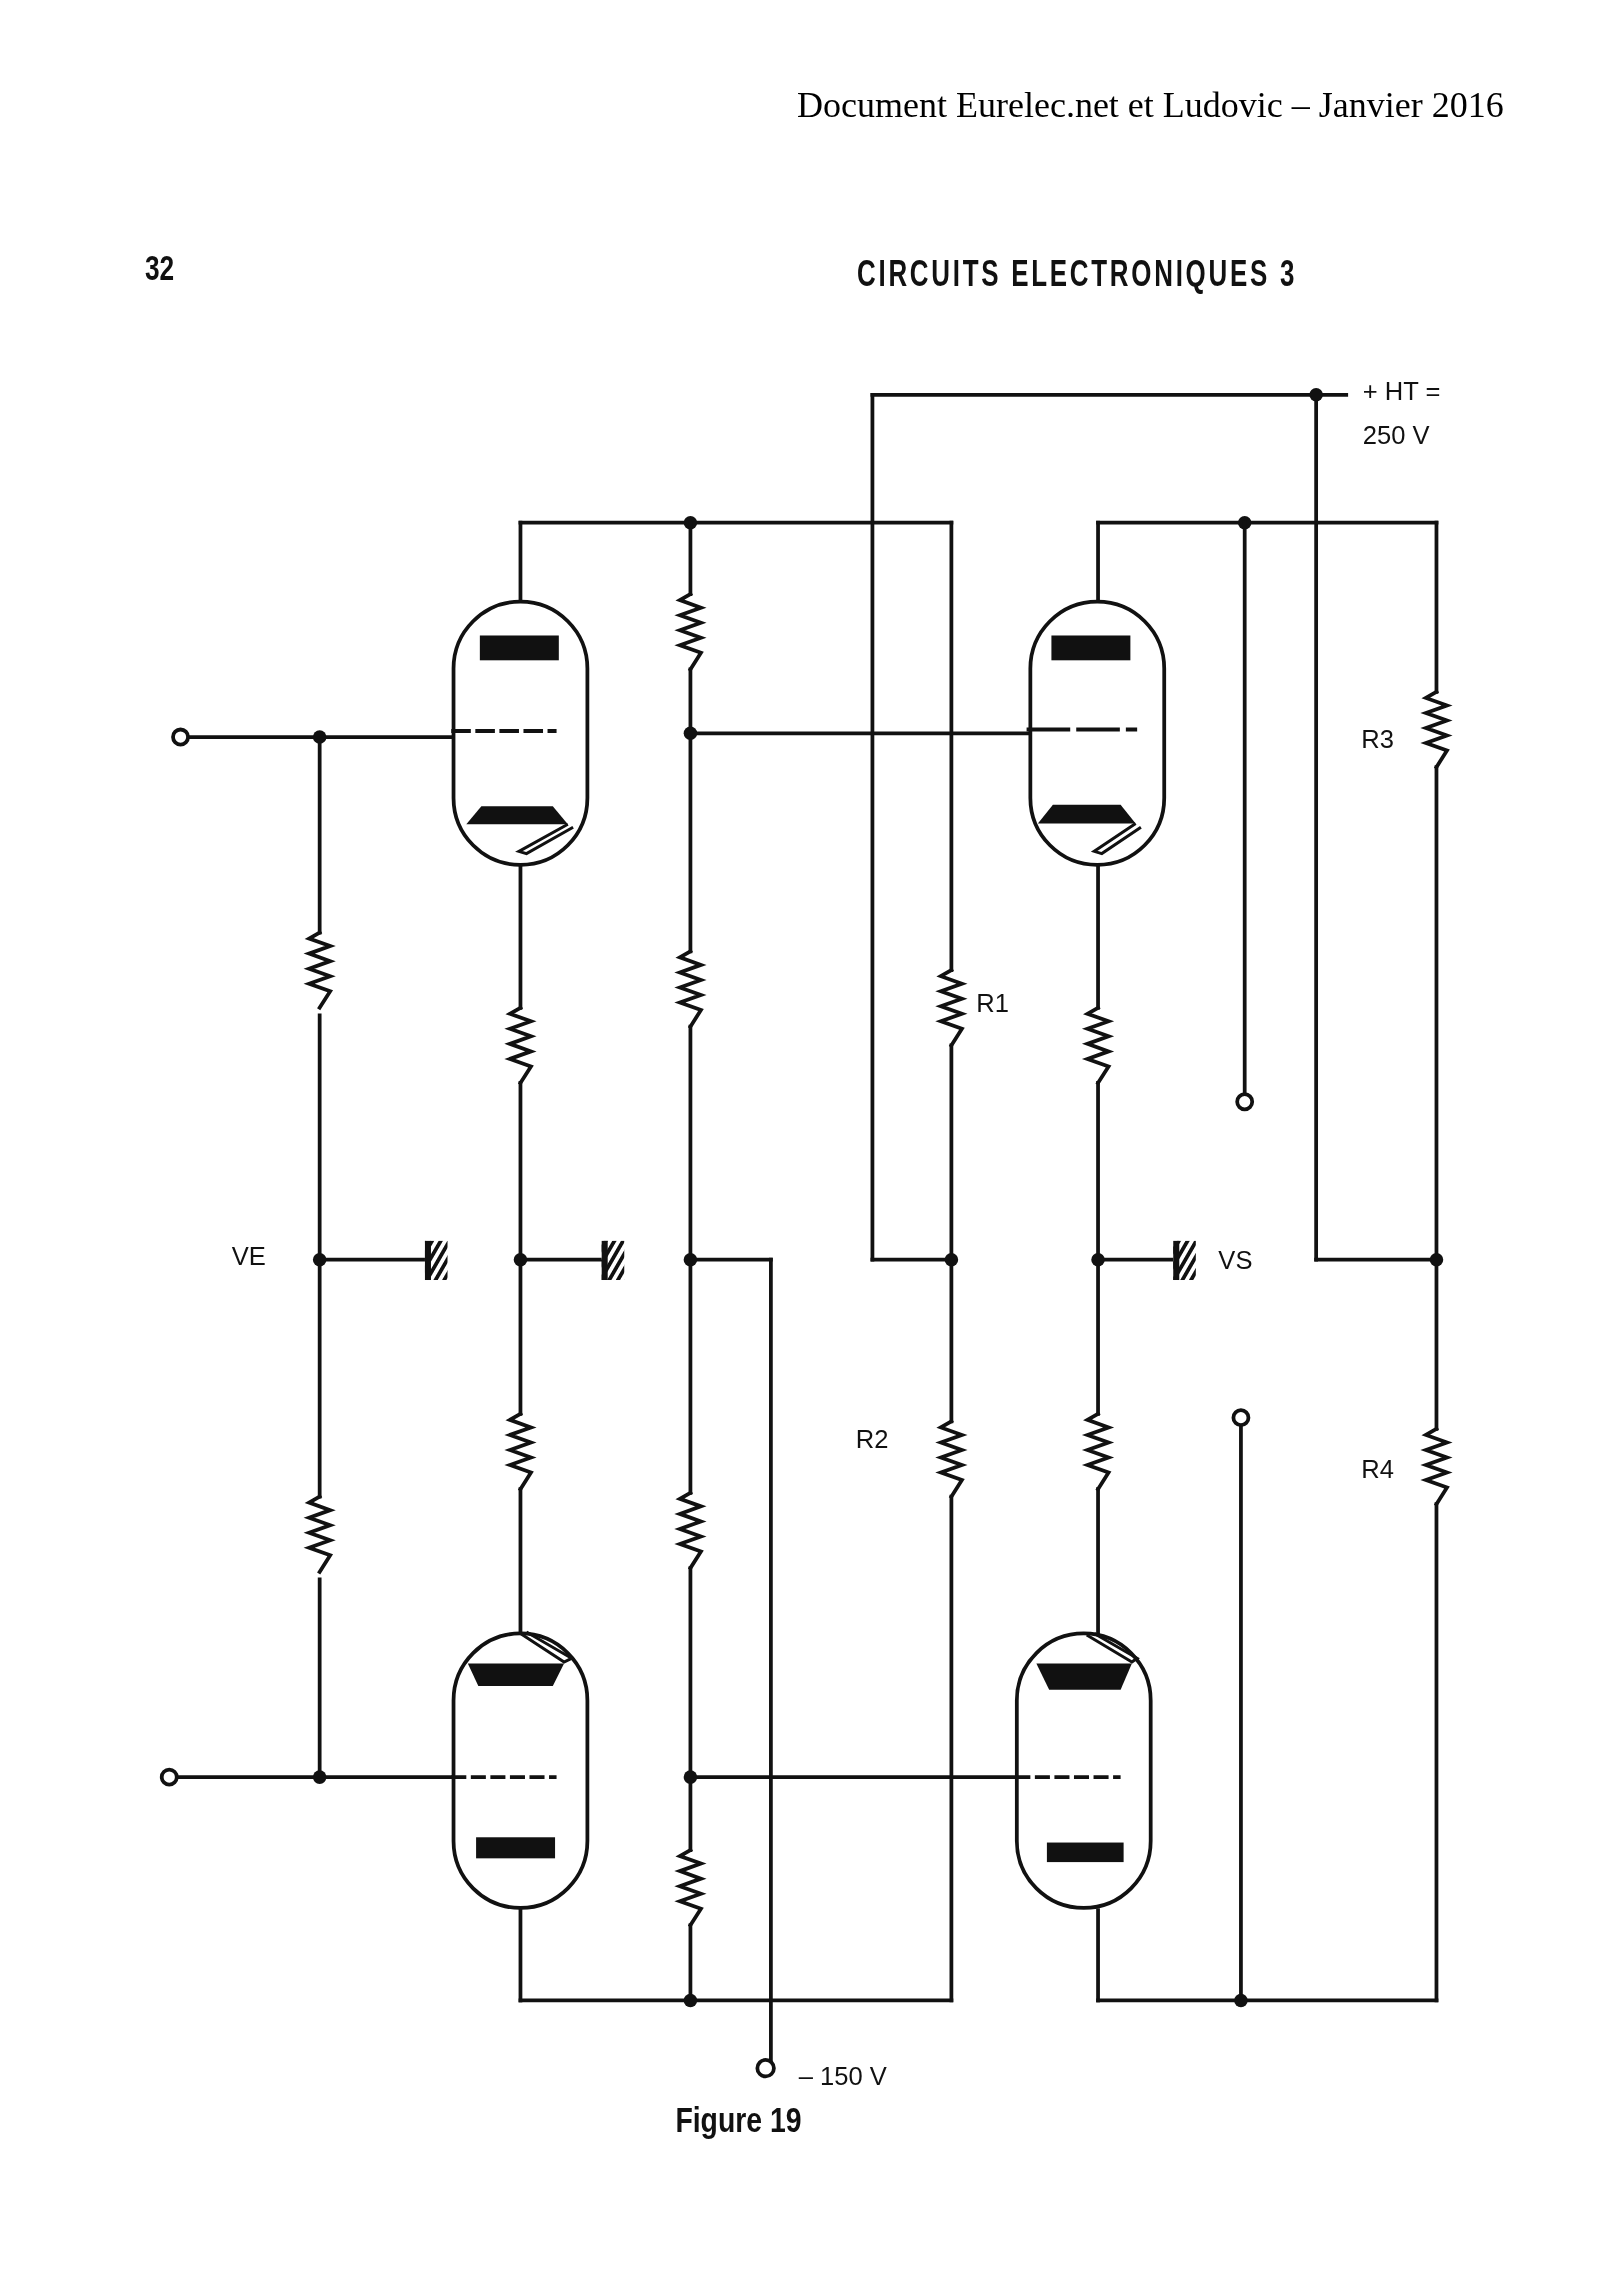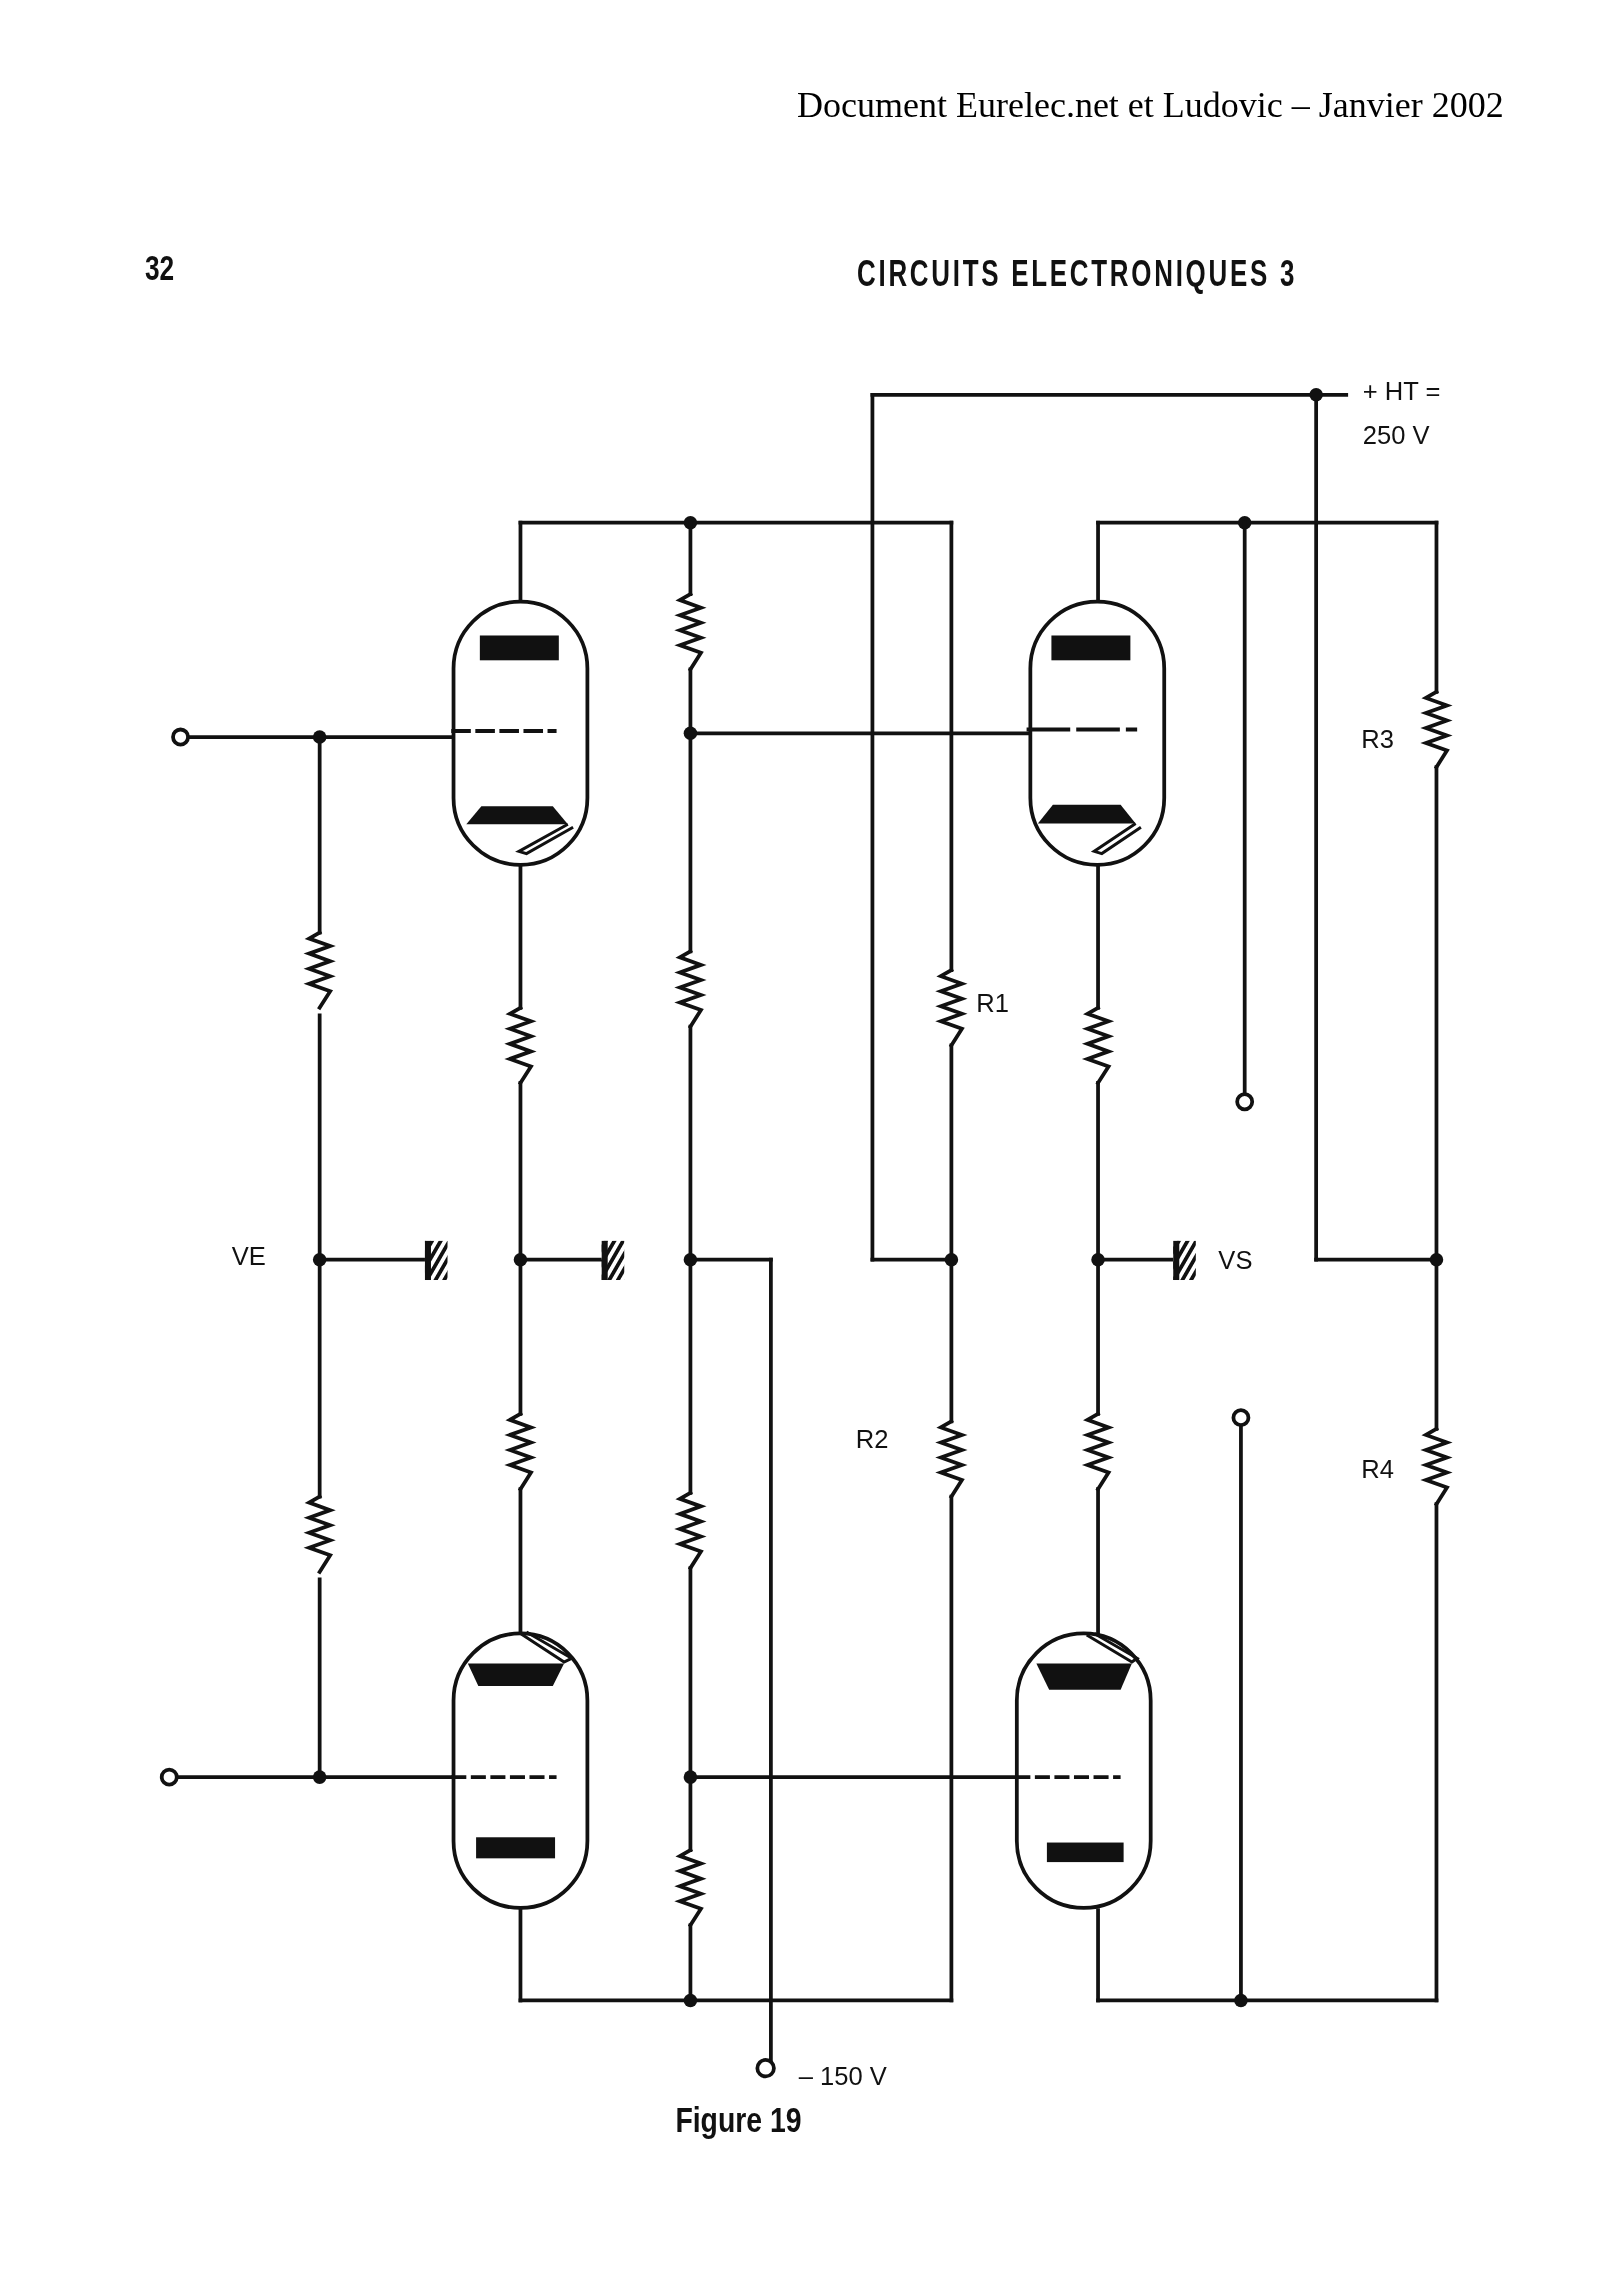--- a/index.html
+++ b/index.html
@@ -21,21 +21,21 @@
     white-space: nowrap; color: #111;
   }
   svg.schematic { position: absolute; left: 0; top: 0; }
   .lbl { font-family: "Liberation Sans", sans-serif; font-size: 34px; fill: #111; }
   .fig { font-family: "Liberation Sans", sans-serif; font-weight: bold; font-size: 46px; fill: #111; }
   .w { stroke: #111; stroke-width: 5; fill: none; stroke-linecap: square; }
 </style>
 </head>
 <body>
 
-<div class="doc-header">Document Eurelec.net et Ludovic – Janvier 2002</div>
+<div class="doc-header">Document Eurelec.net et Ludovic – Janvier 2016</div>
 <div class="page-num">32</div>
 <div class="book-title">CIRCUITS ELECTRONIQUES 3</div>
 
 <svg class="schematic" width="1617" height="2284" viewBox="0 0 2150 3037" xmlns="http://www.w3.org/2000/svg">
   <defs>
     <pattern id="hatch" patternUnits="userSpaceOnUse" width="10" height="10" patternTransform="rotate(30)">
       <rect width="10" height="10" fill="#fff"></rect>
       <rect width="5" height="10" fill="#111"></rect>
     </pattern>
   </defs>

